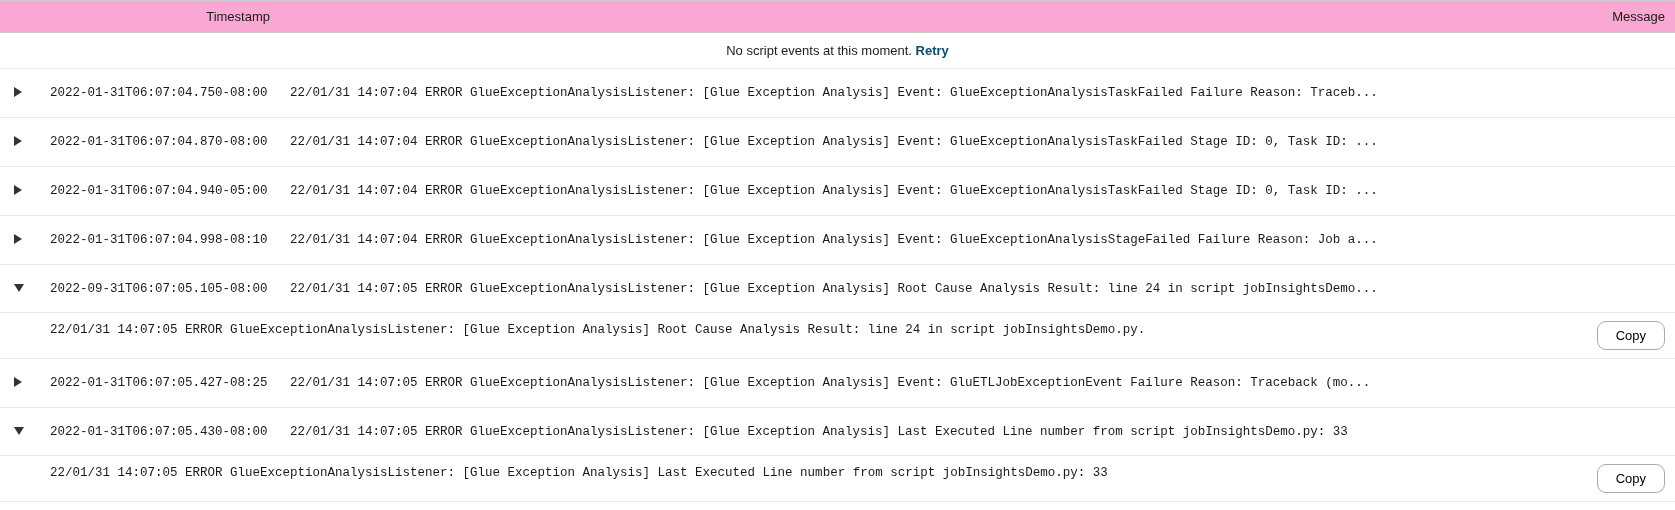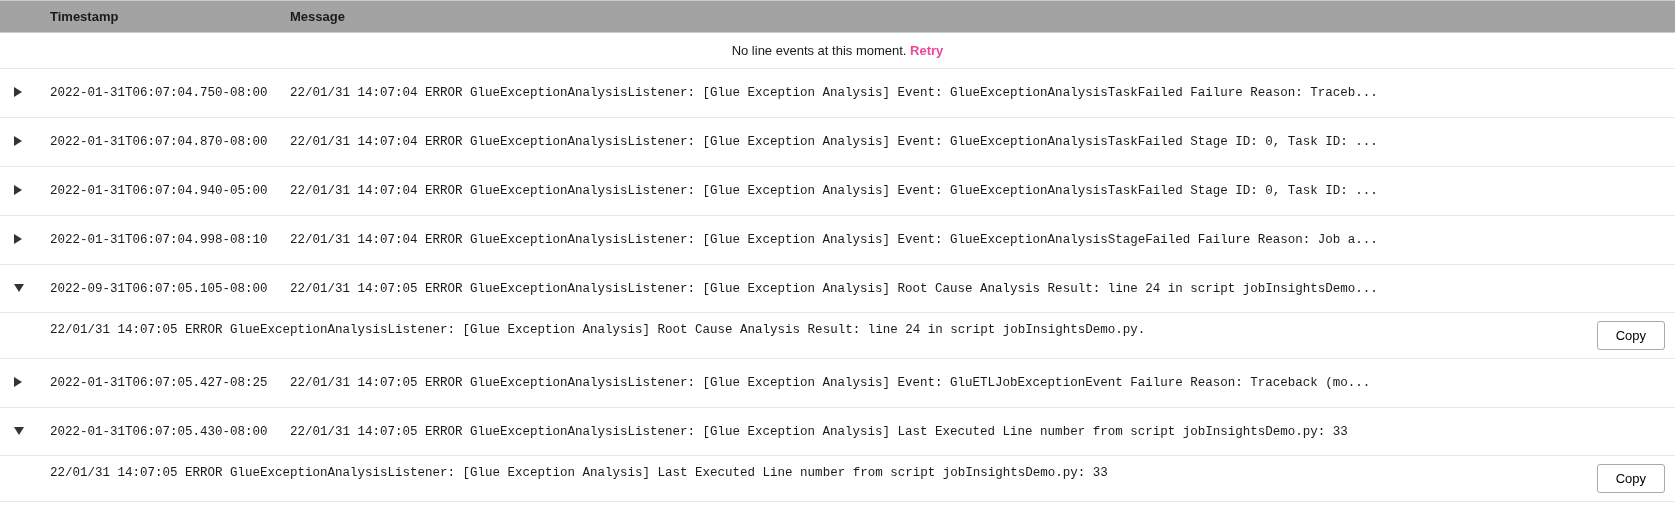--- a/index.html
+++ b/index.html
@@ -14,27 +14,27 @@
       width: 100%;
       border-collapse: collapse;
     }
 
     .log-table thead tr {
       border-bottom: 1px solid #ccc;
       border-top: 1px solid #ccc;
     }
 
     .log-table th {
-      text-align: left;
+      text-align: right;
       padding: 8px 10px;
       font-family: Arial, sans-serif;
       font-size: 13px;
-      font-weight: 700;
+      font-weight: 400;
       color: #1a1a1a;
-      background: #a3a3a3;
+      background: #f9a8d4;
     }
 
     .col-expand { width: 40px; }
     .col-timestamp { width: 240px; }
     .col-message { width: auto; }
 
     .log-table td {
       padding: 16px 10px;
       vertical-align: middle;
       font-size: 12.5px;
@@ -57,21 +57,21 @@
 
     .no-events-row td {
       text-align: center;
       padding: 10px;
       border-bottom: 1px solid #e8e8e8;
       font-family: Arial, sans-serif;
       font-size: 13px;
     }
 
     .retry-link {
-      color: #ec4899;
+      color: #0c4a6e;
       font-weight: 600;
       cursor: pointer;
       text-decoration: none;
     }
 
     .expanded-row td {
       padding: 8px 10px 8px 50px;
       background: #fff;
       border-bottom: 1px solid #e8e8e8;
       font-size: 12.5px;
@@ -85,21 +85,21 @@
     }
 
     .expanded-text {
       flex: 1;
       line-height: 1.5;
     }
 
     .copy-btn {
       background: #fff;
       border: 1px solid #aaa;
-      border-radius: 3px;
+      border-radius: 9px;
       padding: 6px 18px;
       font-size: 13px;
       font-family: Arial, sans-serif;
       cursor: pointer;
       margin-left: 20px;
       white-space: nowrap;
       flex-shrink: 0;
     }
 
     .triangle-right {
@@ -127,21 +127,21 @@
   <thead>
     <tr>
       <th class="col-expand"></th>
       <th class="col-timestamp">Timestamp</th>
       <th class="col-message">Message</th>
     </tr>
   </thead>
   <tbody id="log-body">
 
   <tr class="no-events-row">
-        <td colspan="3"><span>No line events at this moment. </span><a class="retry-link">Retry</a></td>
+        <td colspan="3"><span>No script events at this moment. </span><a class="retry-link">Retry</a></td>
       </tr>
       <tr class="log-row">
         <td class="col-expand"><button class="expand-btn"><span class="triangle-right"></span></button></td>
         <td class="col-timestamp">2022-01-31T06:07:04.750-08:00</td>
         <td class="col-message" style="overflow: hidden; text-overflow: ellipsis; white-space: nowrap; max-width: 0px;">22/01/31 14:07:04 ERROR GlueExceptionAnalysisListener: [Glue Exception Analysis] Event: GlueExceptionAnalysisTaskFailed Failure Reason: Traceb...</td>
       </tr>
       <tr class="log-row">
         <td class="col-expand"><button class="expand-btn"><span class="triangle-right"></span></button></td>
         <td class="col-timestamp">2022-01-31T06:07:04.870-08:00</td>
         <td class="col-message" style="overflow: hidden; text-overflow: ellipsis; white-space: nowrap; max-width: 0px;">22/01/31 14:07:04 ERROR GlueExceptionAnalysisListener: [Glue Exception Analysis] Event: GlueExceptionAnalysisTaskFailed Stage ID: 0, Task ID: ...</td>

